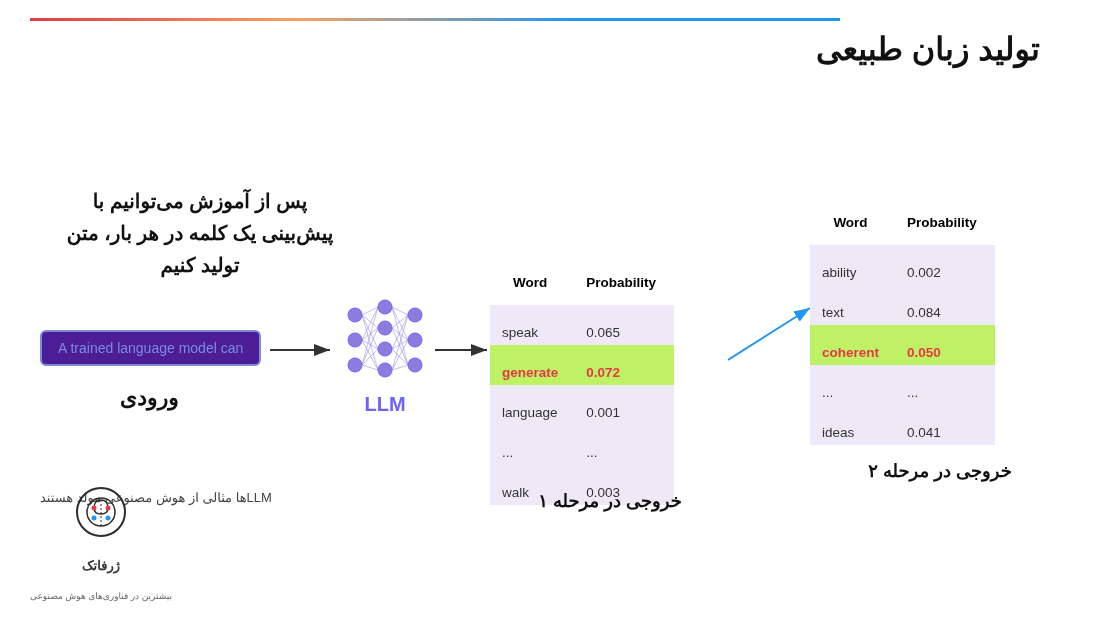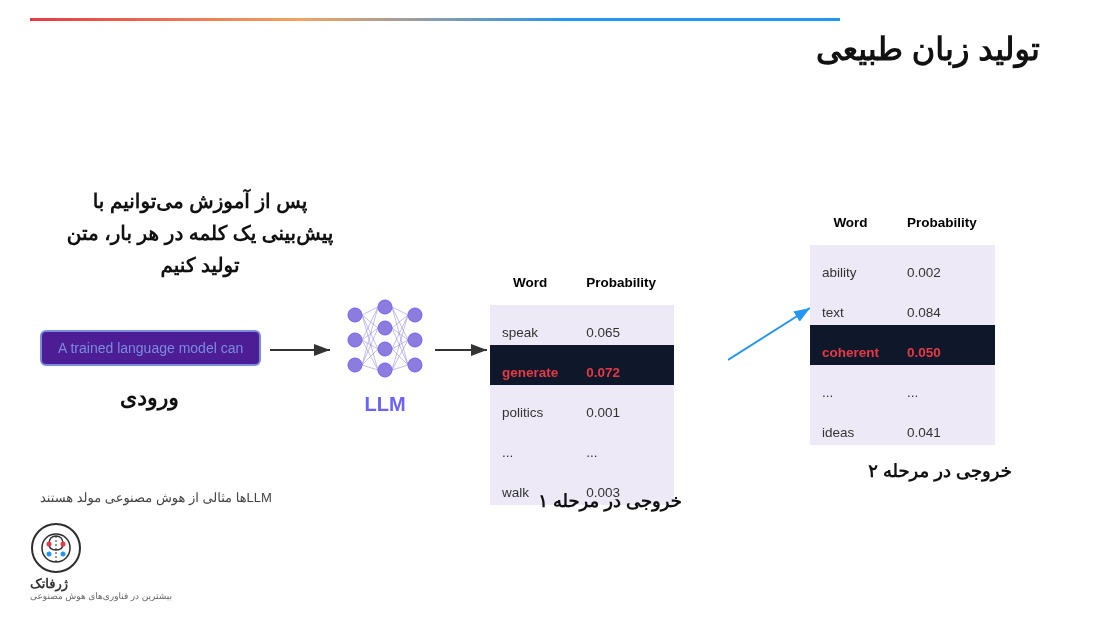--- a/index.html
+++ b/index.html
@@ -115,21 +115,21 @@
       background: #fff;
     }
     .prob-table td {
       padding: 20px 18px 5px 10px;
       background: #ede9f7;
       color: #333;
     }
     .prob-table tr.highlight td {
       color: #e63946;
       font-weight: 700;
-      background: #0f172a;
+      background: #bef264;
     }
     .prob-table td:first-child, .prob-table th:first-child {
       padding-left: 12px;
     }
 
     
     .table1-wrap {
       position: absolute;
       top: 270px;
       left: 490px;
@@ -164,21 +164,22 @@
       text-align: center;
     }
 
     
     .logo-area {
       position: absolute;
       bottom: 18px;
       left: 30px;
       display: flex;
       flex-direction: column;
-      align-items: flex-start;
+      align-items: center;
+      gap: 18px;
     }
     .logo-icon {
       width: 52px;
       height: 52px;
     }
     .logo-text {
       font-size: 13px;
       font-weight: 700;
       color: #333;
       margin-top: 2px;
@@ -283,21 +284,21 @@
     <tbody id="table1-body">
         <tr>
           <td>speak</td>
           <td>0.065</td>
         </tr>
         <tr class="highlight">
           <td>generate</td>
           <td>0.072</td>
         </tr>
         <tr>
-          <td>politics</td>
+          <td>language</td>
           <td>0.001</td>
         </tr>
         <tr>
           <td>...</td>
           <td>...</td>
         </tr>
         <tr>
           <td>walk</td>
           <td>0.003</td>
         </tr>

